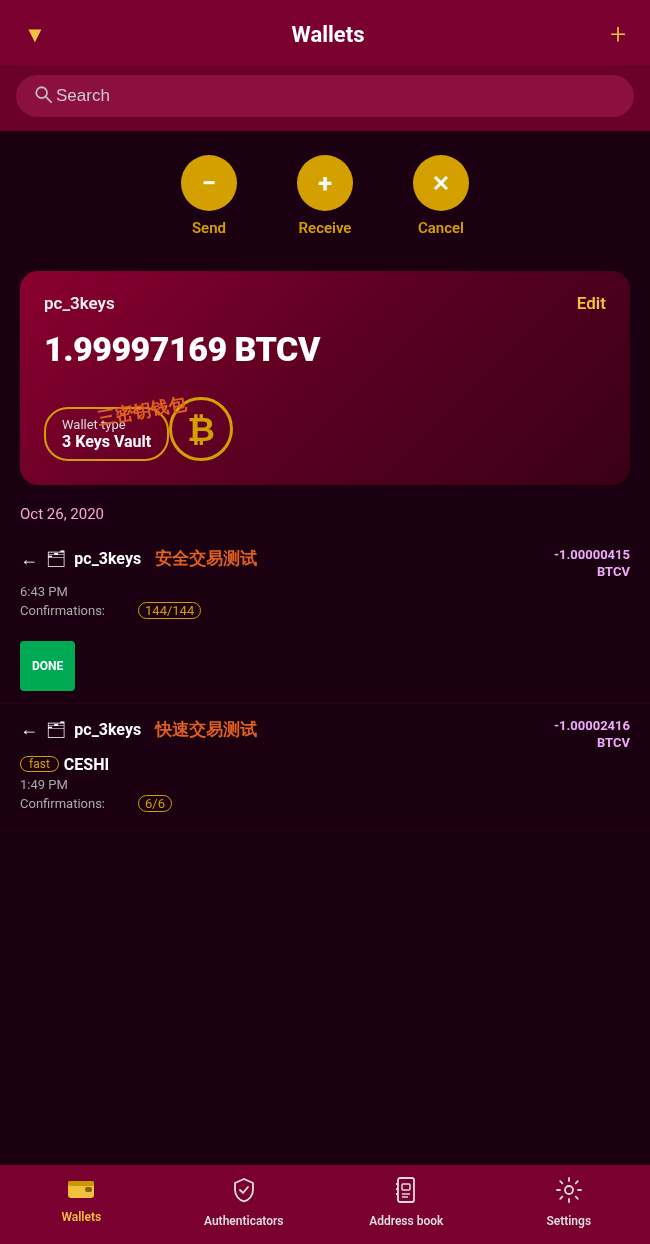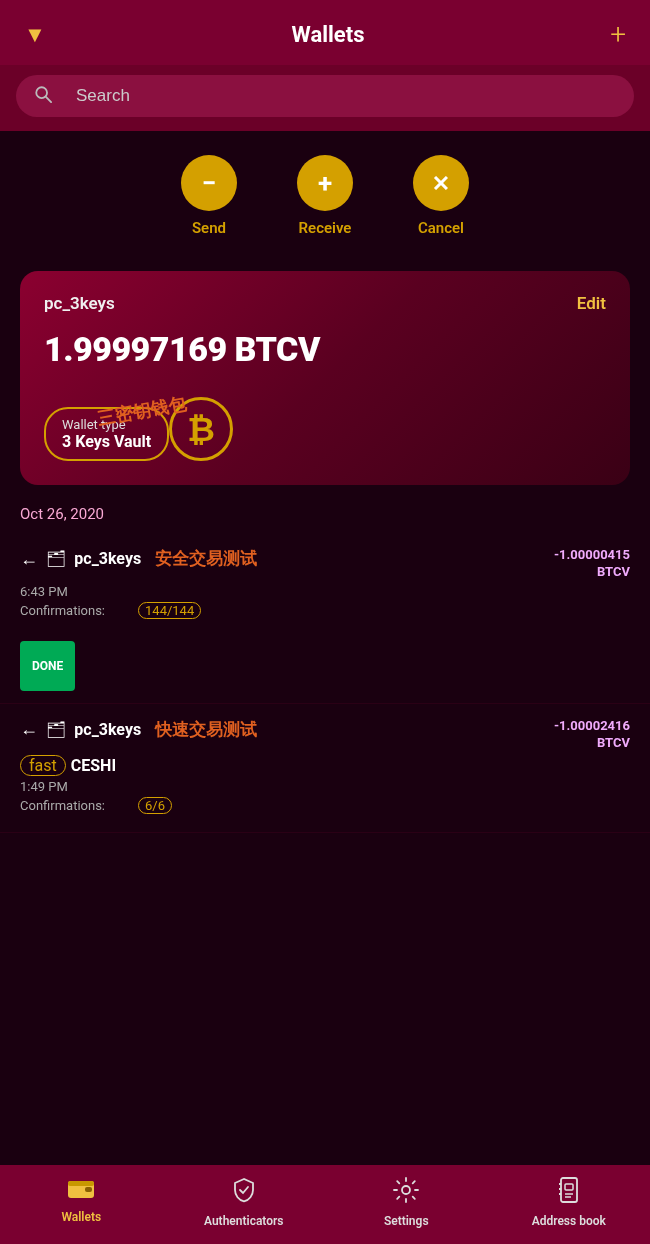--- a/index.html
+++ b/index.html
@@ -38,21 +38,21 @@
     .search-bar {
       background: #6b0028;
       padding: 10px 16px 14px;
     }
     .search-inner {
       background: #8b1040;
       border-radius: 28px;
       display: flex;
       align-items: center;
       padding: 10px 18px;
-      gap: 24px;
+      gap: 4px;
     }
     .search-icon-wrap {
       color: #ccc;
       font-size: 18px;
     }
     .search-input {
       background: transparent;
       border: none;
       outline: none;
       color: #ccc;
@@ -235,21 +235,21 @@
       font-weight: 700;
       padding: 18px 12px;
       border-radius: 4px;
       margin-top: 16px;
     }
     .fast-label {
       border: 1.5px solid #d4a000;
       border-radius: 12px;
       padding: 0 8px;
       color: #d4a000;
-      font-size: 16px;
+      font-size: 12px;
       margin-right: 4px;
     }
 
     
     .bottom-nav {
       position: fixed;
       bottom: 0;
       left: 0;
       width: 650px;
       background: #7a0030;
@@ -420,39 +420,39 @@
   </div>
 
   <div class="nav-item">
     <span class="nav-icon">
       <svg width="24" height="26" viewBox="0 0 24 26" fill="none">
         <path d="M12 2L3 6v7c0 5.25 3.75 10.15 9 11.35C17.25 23.15 21 18.25 21 13V6L12 2z" stroke="#ddd" stroke-width="1.8" fill="none"></path>
         <polyline points="8,13 11,16 16,10" stroke="#ddd" stroke-width="1.8" stroke-linecap="round" fill="none"></polyline>
       </svg>
     </span>
     <span class="nav-label">Authenticators</span>
-  </div>
-
-  <div class="nav-item">
-    <span class="nav-icon">
-      <svg width="26" height="26" viewBox="0 0 26 26" fill="none">
-        <circle cx="13" cy="13" r="4" stroke="#ddd" stroke-width="1.8" fill="none"></circle>
-        <path d="M13 1v3M13 22v3M1 13h3M22 13h3M4.2 4.2l2.1 2.1M19.7 19.7l2.1 2.1M4.2 21.8l2.1-2.1M19.7 6.3l2.1-2.1" stroke="#ddd" stroke-width="1.8" stroke-linecap="round"></path>
-      </svg>
-    </span>
-    <span class="nav-label">Settings</span>
   </div>
 
   <div class="nav-item">
     <span class="nav-icon">
       <svg width="22" height="26" viewBox="0 0 22 26" fill="none">
         <rect x="3" y="1" width="16" height="24" rx="2" stroke="#ddd" stroke-width="1.8" fill="none"></rect>
         <rect x="7" y="7" width="8" height="6" rx="1" stroke="#ddd" stroke-width="1.5" fill="none"></rect>
         <line x1="7" y1="17" x2="15" y2="17" stroke="#ddd" stroke-width="1.5"></line>
         <line x1="7" y1="20" x2="13" y2="20" stroke="#ddd" stroke-width="1.5"></line>
         <line x1="1" y1="7" x2="3" y2="7" stroke="#ddd" stroke-width="2"></line>
         <line x1="1" y1="12" x2="3" y2="12" stroke="#ddd" stroke-width="2"></line>
         <line x1="1" y1="17" x2="3" y2="17" stroke="#ddd" stroke-width="2"></line>
       </svg>
     </span>
     <span class="nav-label">Address book</span>
   </div>
+
+  <div class="nav-item">
+    <span class="nav-icon">
+      <svg width="26" height="26" viewBox="0 0 26 26" fill="none">
+        <circle cx="13" cy="13" r="4" stroke="#ddd" stroke-width="1.8" fill="none"></circle>
+        <path d="M13 1v3M13 22v3M1 13h3M22 13h3M4.2 4.2l2.1 2.1M19.7 19.7l2.1 2.1M4.2 21.8l2.1-2.1M19.7 6.3l2.1-2.1" stroke="#ddd" stroke-width="1.8" stroke-linecap="round"></path>
+      </svg>
+    </span>
+    <span class="nav-label">Settings</span>
+  </div>
 </div>
 
 </body></html>

